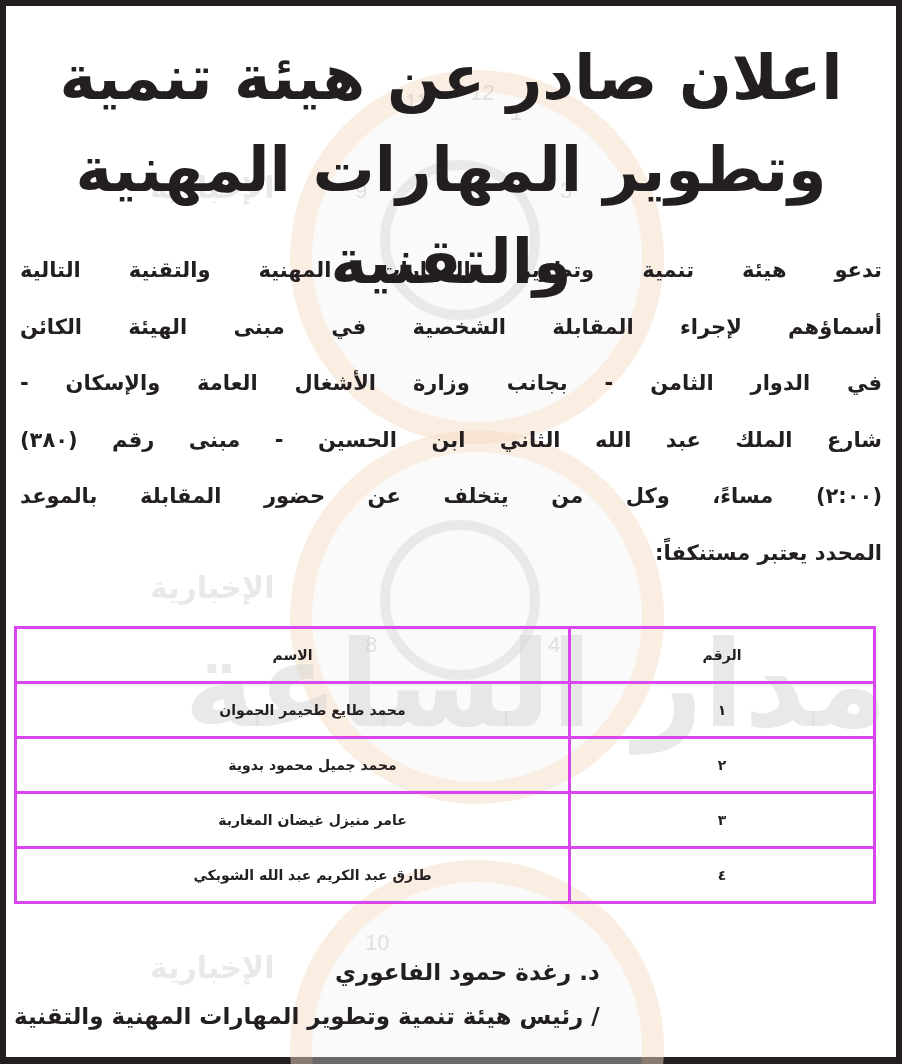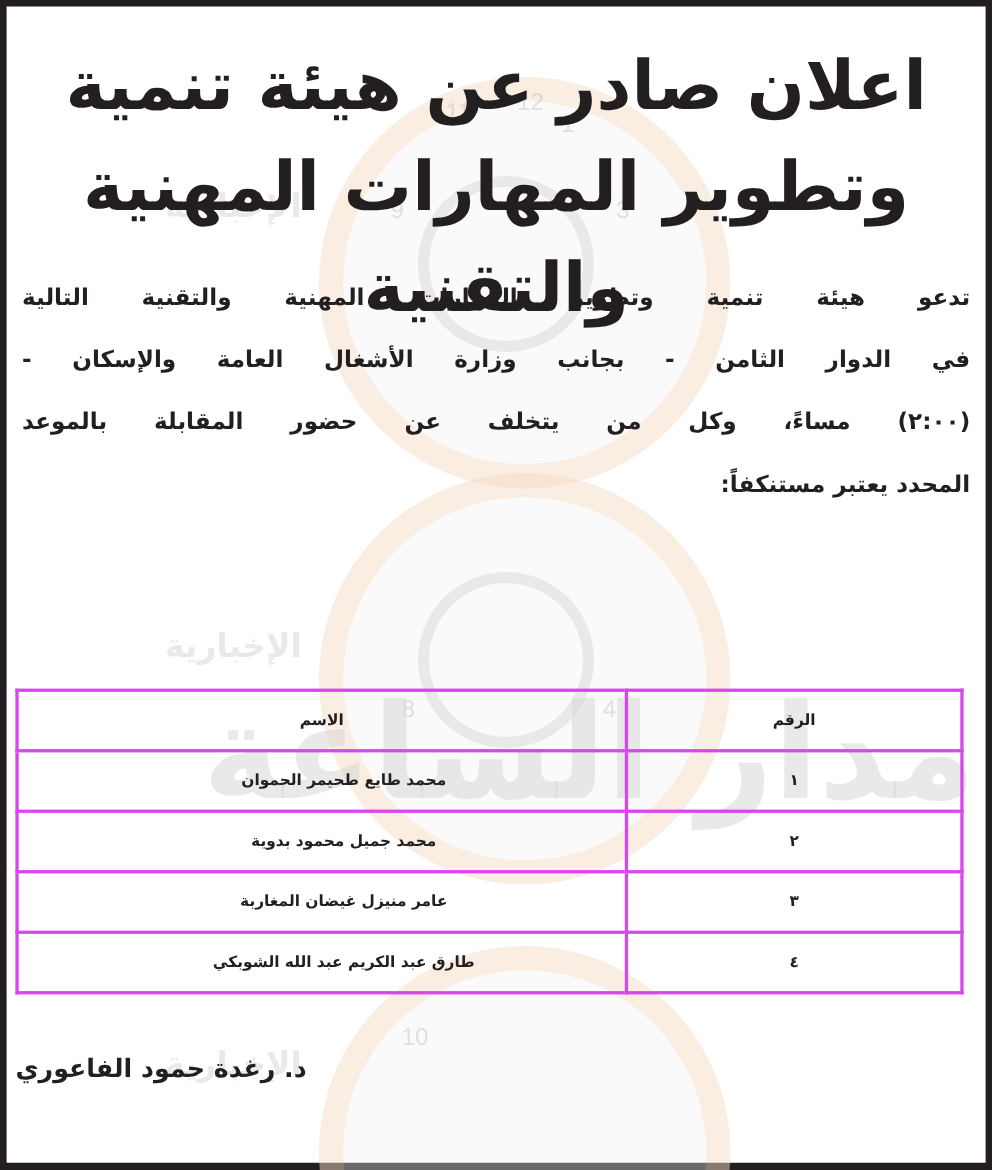--- a/index.html
+++ b/index.html
@@ -50,21 +50,23 @@
 <div class="wm wm-text" style="left:184px; top:620px; font-size:120px; line-height:130px;">مدار الساعة</div>
 
 <div class="content">
   <div class="title">
     <div>اعلان صادر عن هيئة تنمية</div>
     <div>وتطوير المهارات المهنية والتقنية</div>
   </div>
 
   <div class="body-text">
     <span class="line">تدعو هيئة تنمية وتطوير المهارات المهنية والتقنية التالية</span>
+    <span class="line">أسماؤهم لإجراء المقابلة الشخصية في مبنى الهيئة الكائن</span>
     <span class="line">في الدوار الثامن - بجانب وزارة الأشغال العامة والإسكان -</span>
+    <span class="line">شارع الملك عبد الله الثاني ابن الحسين - مبنى رقم (٣٨٠)</span>
     <span class="line">(٢:٠٠) مساءً، وكل من يتخلف عن حضور المقابلة بالموعد</span>
     <span class="line last">المحدد يعتبر مستنكفاً:</span>
   </div>
 </div>
 
 <table class="names">
   <thead>
     <tr>
       <th class="num">الرقم</th>
       <th class="name">الاسم</th>
@@ -85,13 +87,14 @@
     </tr>
     <tr>
       <td class="num">٤</td>
       <td class="name">طارق عبد الكريم عبد الله الشوبكي</td>
     </tr>
   </tbody>
 </table>
 
 <div class="signature">
   <div>د. رغدة حمود الفاعوري</div>
+  <div>/ رئيس هيئة تنمية وتطوير المهارات المهنية والتقنية</div>
 </div>
 
 </body></html>

